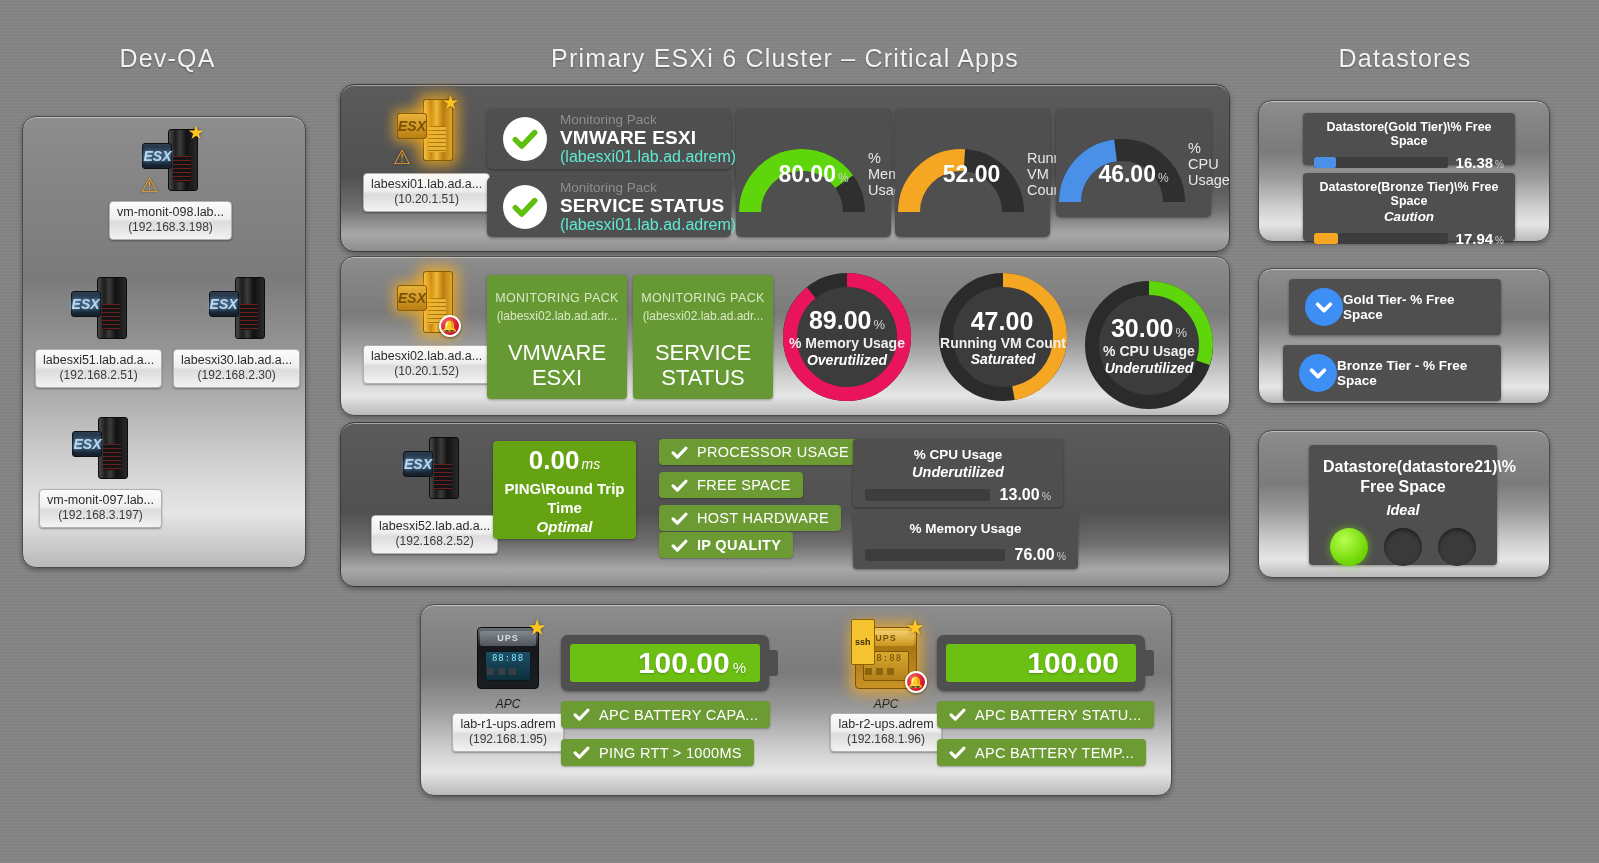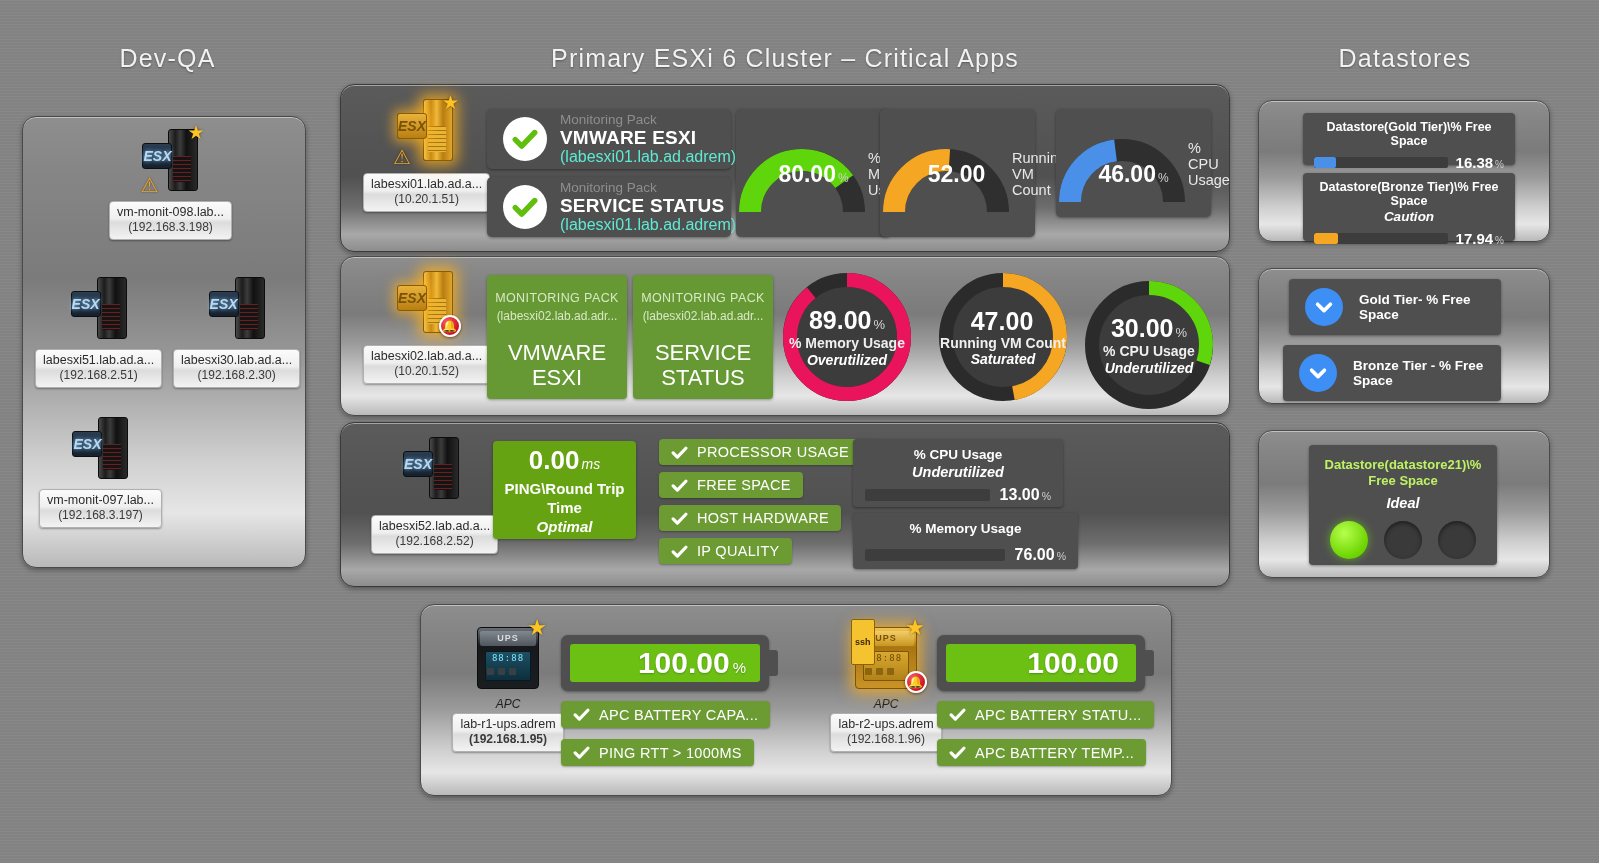--- a/index.html
+++ b/index.html
@@ -278,35 +278,35 @@
   .ds-title { color: #fff; font-size: 12.5px; font-weight: bold; text-align: center; }
   .ds-state { color: #fff; font-size: 13.5px; font-weight: bold; font-style: italic; text-align: center; margin-top: 1px; }
   .ds-row { display: flex; align-items: center; gap: 8px; margin-top: 6px; }
   .ds-track { flex: 1; height: 11px; background: #3d3d3d; border-radius: 2px; overflow: hidden; }
   .ds-num { color: #fff; font-size: 15px; font-weight: bold; white-space: nowrap; }
   .ds-num small { font-size: 10px; font-weight: normal; color: #cfcfcf; margin-left: 2px; }
 
   .ds-chev {
     position: absolute; background: #4f4f4f; border-radius: 4px;
     box-shadow: 0 1px 3px rgba(0,0,0,.4);
-    display: flex; align-items: center; gap: 16px; padding: 0 16px; justify-content: flex-end;
+    display: flex; align-items: center; padding: 0 16px; justify-content: flex-end;
   }
   .chev-circle {
     width: 38px; height: 38px; border-radius: 50%; background: #3d8ef5;
     display: flex; align-items: center; justify-content: center; flex: 0 0 auto;
   }
   .chev-circle svg { width: 22px; height: 22px; }
   .ds-chev-label { color: #fff; font-size: 13.5px; font-weight: bold; }
 
   .ds-lights {
     position: absolute; background: #4f4f4f; border-radius: 4px;
     box-shadow: 0 1px 3px rgba(0,0,0,.4); padding: 12px 14px 14px;
     text-align: center;
   }
-  .dl-title { color: #bef264; font-size: 13px; font-weight: bold; line-height: 1.25; }
+  .dl-title { color: #ffffff; font-size: 16px; font-weight: bold; line-height: 1.25; }
   .dl-state { color: #fff; font-size: 14.5px; font-weight: bold; font-style: italic; margin-top: 5px; }
   .dl-row { display: flex; gap: 16px; justify-content: center; margin-top: 10px; }
   .dl-dot { width: 38px; height: 38px; border-radius: 50%; background: #3a3a3a; box-shadow: inset 0 2px 4px rgba(0,0,0,.5); }
   .dl-dot.on { background: radial-gradient(circle at 38% 32%, #b6ff4d, #6cd400 70%); box-shadow: 0 0 10px rgba(120,225,20,.55); }
 </style>
 </head>
 <body>
 
 <div class="sec-title" style="left:0;top:44px;width:335px;">Dev-QA</div>
 <div class="sec-title" style="left:340px;top:44px;width:890px;">Primary ESXi 6 Cluster – Critical Apps</div>
@@ -414,21 +414,21 @@
         <path id="g1" d="M14 70 A52 52 0 0 1 118 70" fill="none" stroke="#5fd60c" stroke-width="22" stroke-dasharray="130.7 163.4"></path>
       </svg>
     </div>
     <div class="gh-val">
       <span>80.00</span><small>%</small>
     </div>
     <div class="gh-label">% Memory Usage</div>
     <div class="gh-state">ideal</div>
   </div>
 
-  <div class="gauge-half" style="left:539px;top:24px;width:155px;height:128px;">
+  <div class="gauge-half" style="left:554px;top:24px;width:155px;height:128px;">
     <div class="svgwrap" style="width:132px;height:72px;">
       <svg viewBox="0 0 132 72" width="132" height="72">
         <path d="M14 70 A52 52 0 0 1 118 70" fill="none" stroke="#2f2f2f" stroke-width="22"></path>
         <path d="M14 70 A52 52 0 0 1 118 70" fill="none" stroke="#f5a623" stroke-width="22" stroke-dasharray="85 163.4"></path>
       </svg>
     </div>
     <div class="gh-val">
       <span>52.00</span><small></small>
     </div>
     <div class="gh-label">Running VM Count</div>
@@ -550,21 +550,21 @@
         <path d="M3 12.5l6 6L21 6" fill="none" stroke="#fff" stroke-width="4.5" stroke-linecap="round" stroke-linejoin="round"></path>
       </svg>
     <span>FREE SPACE</span>
   </div>
   <div class="chip" style="left:318px;top:82px;height:26px;">
     <svg viewBox="0 0 24 24">
         <path d="M3 12.5l6 6L21 6" fill="none" stroke="#fff" stroke-width="4.5" stroke-linecap="round" stroke-linejoin="round"></path>
       </svg>
     <span>HOST HARDWARE</span>
   </div>
-  <div class="chip" style="left:318px;top:115px;height:26px;">
+  <div class="chip" style="left:318px;top:109px;height:26px;font-weight:bold;">
     <svg viewBox="0 0 24 24">
         <path d="M3 12.5l6 6L21 6" fill="none" stroke="#fff" stroke-width="4.5" stroke-linecap="round" stroke-linejoin="round"></path>
       </svg>
     <span>IP QUALITY</span>
   </div>
 
   <div class="bartile" style="left:512px;top:16px;width:210px;height:68px;">
     <div class="bt-title">% CPU Usage</div>
     <div class="bt-state">Underutilized</div>
     <div class="bt-row">
@@ -600,21 +600,21 @@
       <span class="leds">
           <i></i>
           <i></i>
           <i></i>
         </span>
       <span class="star" style="right:-8px;top:-10px;font-size:22px;">★</span>
     </div>
     <div class="node-type" style="margin-top:4px;">APC</div>
     <span class="node-label">
       <span>lab-r1-ups.adrem</span>
-      <span class="node-sub" style="display:block;font-weight:bold;">(192.168.1.95)</span>
+      <span class="node-sub" style="display:block;">(192.168.1.95)</span>
     </span>
   </div>
 
   <div class="battery" style="left:140px;top:30px;width:208px;height:56px;">
     <span class="bat-shell"></span>
     <span class="bat-nub"></span>
     <span class="bat-fill" style="right:9px;">
       <span class="bat-val">
         <span>100.00</span><small>%</small>
       </span>

